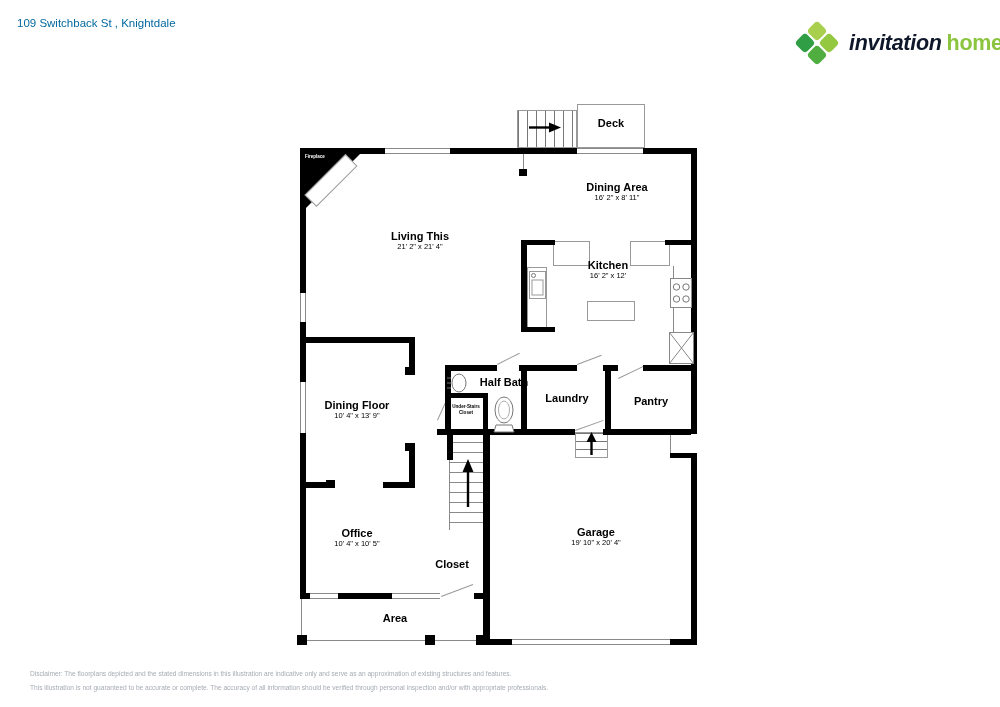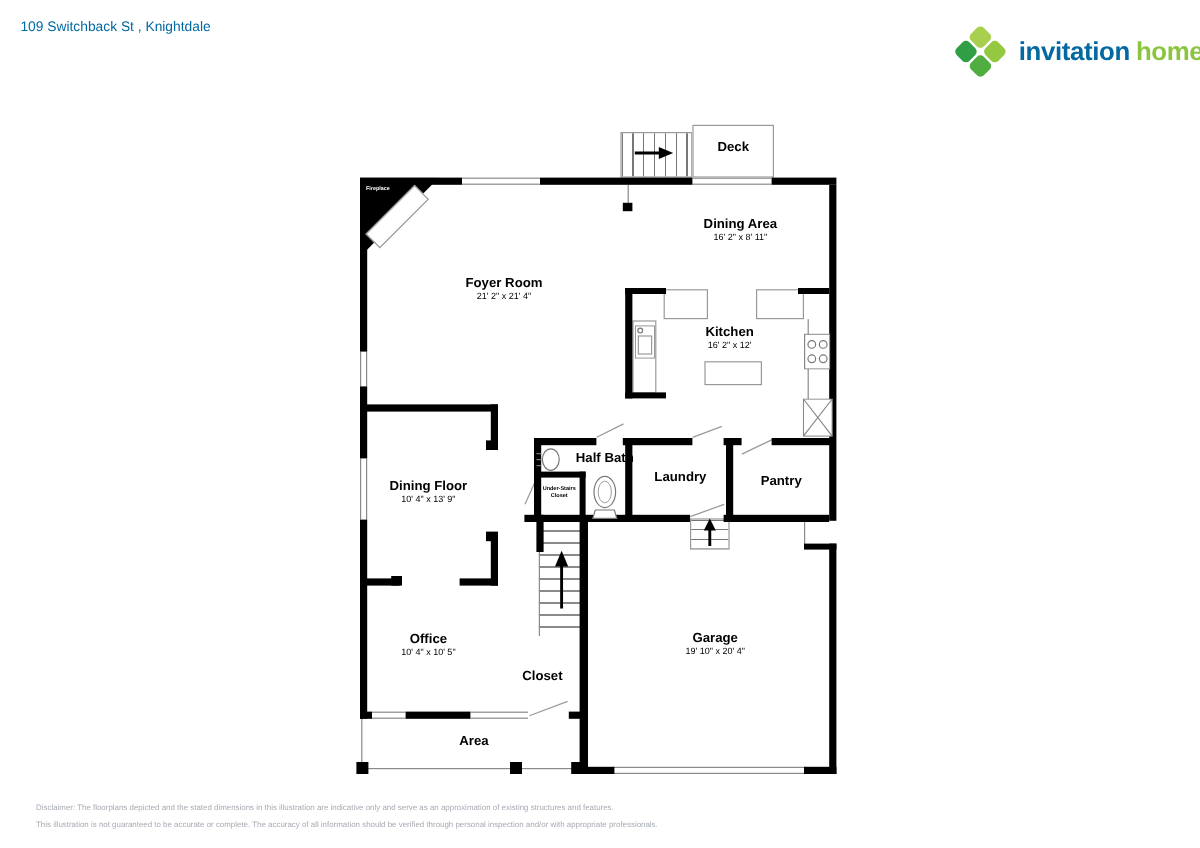--- a/index.html
+++ b/index.html
@@ -8,21 +8,21 @@
   
   #header{position:absolute;left:17px;top:14px;color:#0369a1;}
   #header .h1{font-size:11.5px;line-height:18px;}
   
   #logo{position:absolute;left:795px;top:20px;height:46px;display:flex;align-items:center;}
   .logo-icon{position:relative;width:44px;height:44px;margin-right:10px;}
   .pin{position:absolute;left:6px;top:6px;width:32px;height:32px;transform:rotate(45deg);
        display:grid;grid-template-columns:15px 15px;grid-template-rows:15px 15px;gap:2px;}
   .pin div{border-radius:4px;}
   .logo-text{font-weight:bold;font-size:21.5px;letter-spacing:-0.3px;}
-  .lt1{color:#0369a1;}
+  .lt1{color:#0f172a;font-style:italic;}
   .lt2{color:#8bc53f;margin-left:5px;}
   
   #plan{position:absolute;left:0;top:0;width:1000px;height:707px;}
   .wall{position:absolute;background:#000;}
   .winh{position:absolute;background:#fff;border-top:1px solid #8a8a8a;border-bottom:1px solid #8a8a8a;box-sizing:border-box;}
   .winv{position:absolute;background:#fff;border-left:1px solid #8a8a8a;border-right:1px solid #8a8a8a;box-sizing:border-box;}
   .thin{position:absolute;background:#8a8a8a;}
   .bx{position:absolute;background:#fff;border:1px solid #999;box-sizing:border-box;}
   .stairsV{background-image:repeating-linear-gradient(to right,#777 0 1px,transparent 1px 9px);}
   .stepsH{background-image:repeating-linear-gradient(to bottom,#777 0 1px,transparent 1px 8px);}
@@ -178,28 +178,28 @@
       <circle cx="6.5" cy="21" r="3.2" fill="#fff" stroke="#777"></circle>
       <circle cx="16" cy="21" r="3.2" fill="#fff" stroke="#777"></circle>
     </svg>
     <svg class="fx" style="left:669px;top:332px" width="25" height="32">
       <rect x="0.5" y="0.5" width="24" height="31" fill="#fff" stroke="#888"></rect>
       <line x1="0.5" y1="0.5" x2="24.5" y2="31.5" stroke="#888"></line>
       <line x1="24.5" y1="0.5" x2="0.5" y2="31.5" stroke="#888"></line>
     </svg>
 
     <div class="lbl" style="left:420px;top:231px">
-      <div class="rn">Foyer Room</div>
+      <div class="rn">Living This</div>
       <div class="rd">21' 2" x 21' 4"</div>
     </div>
     <div class="lbl" style="left:617px;top:182px">
       <div class="rn">Dining Area</div>
       <div class="rd">16' 2" x 8' 11"</div>
     </div>
-    <div class="lbl" style="left:608px;top:272px">
+    <div class="lbl" style="left:608px;top:260px">
       <div class="rn">Kitchen</div>
       <div class="rd">16' 2" x 12'</div>
     </div>
     <div class="lbl" style="left:357px;top:400px">
       <div class="rn">Dining Floor</div>
       <div class="rd">10' 4" x 13' 9"</div>
     </div>
     <div class="lbl" style="left:357px;top:528px">
       <div class="rn">Office</div>
       <div class="rd">10' 4" x 10' 5"</div>

